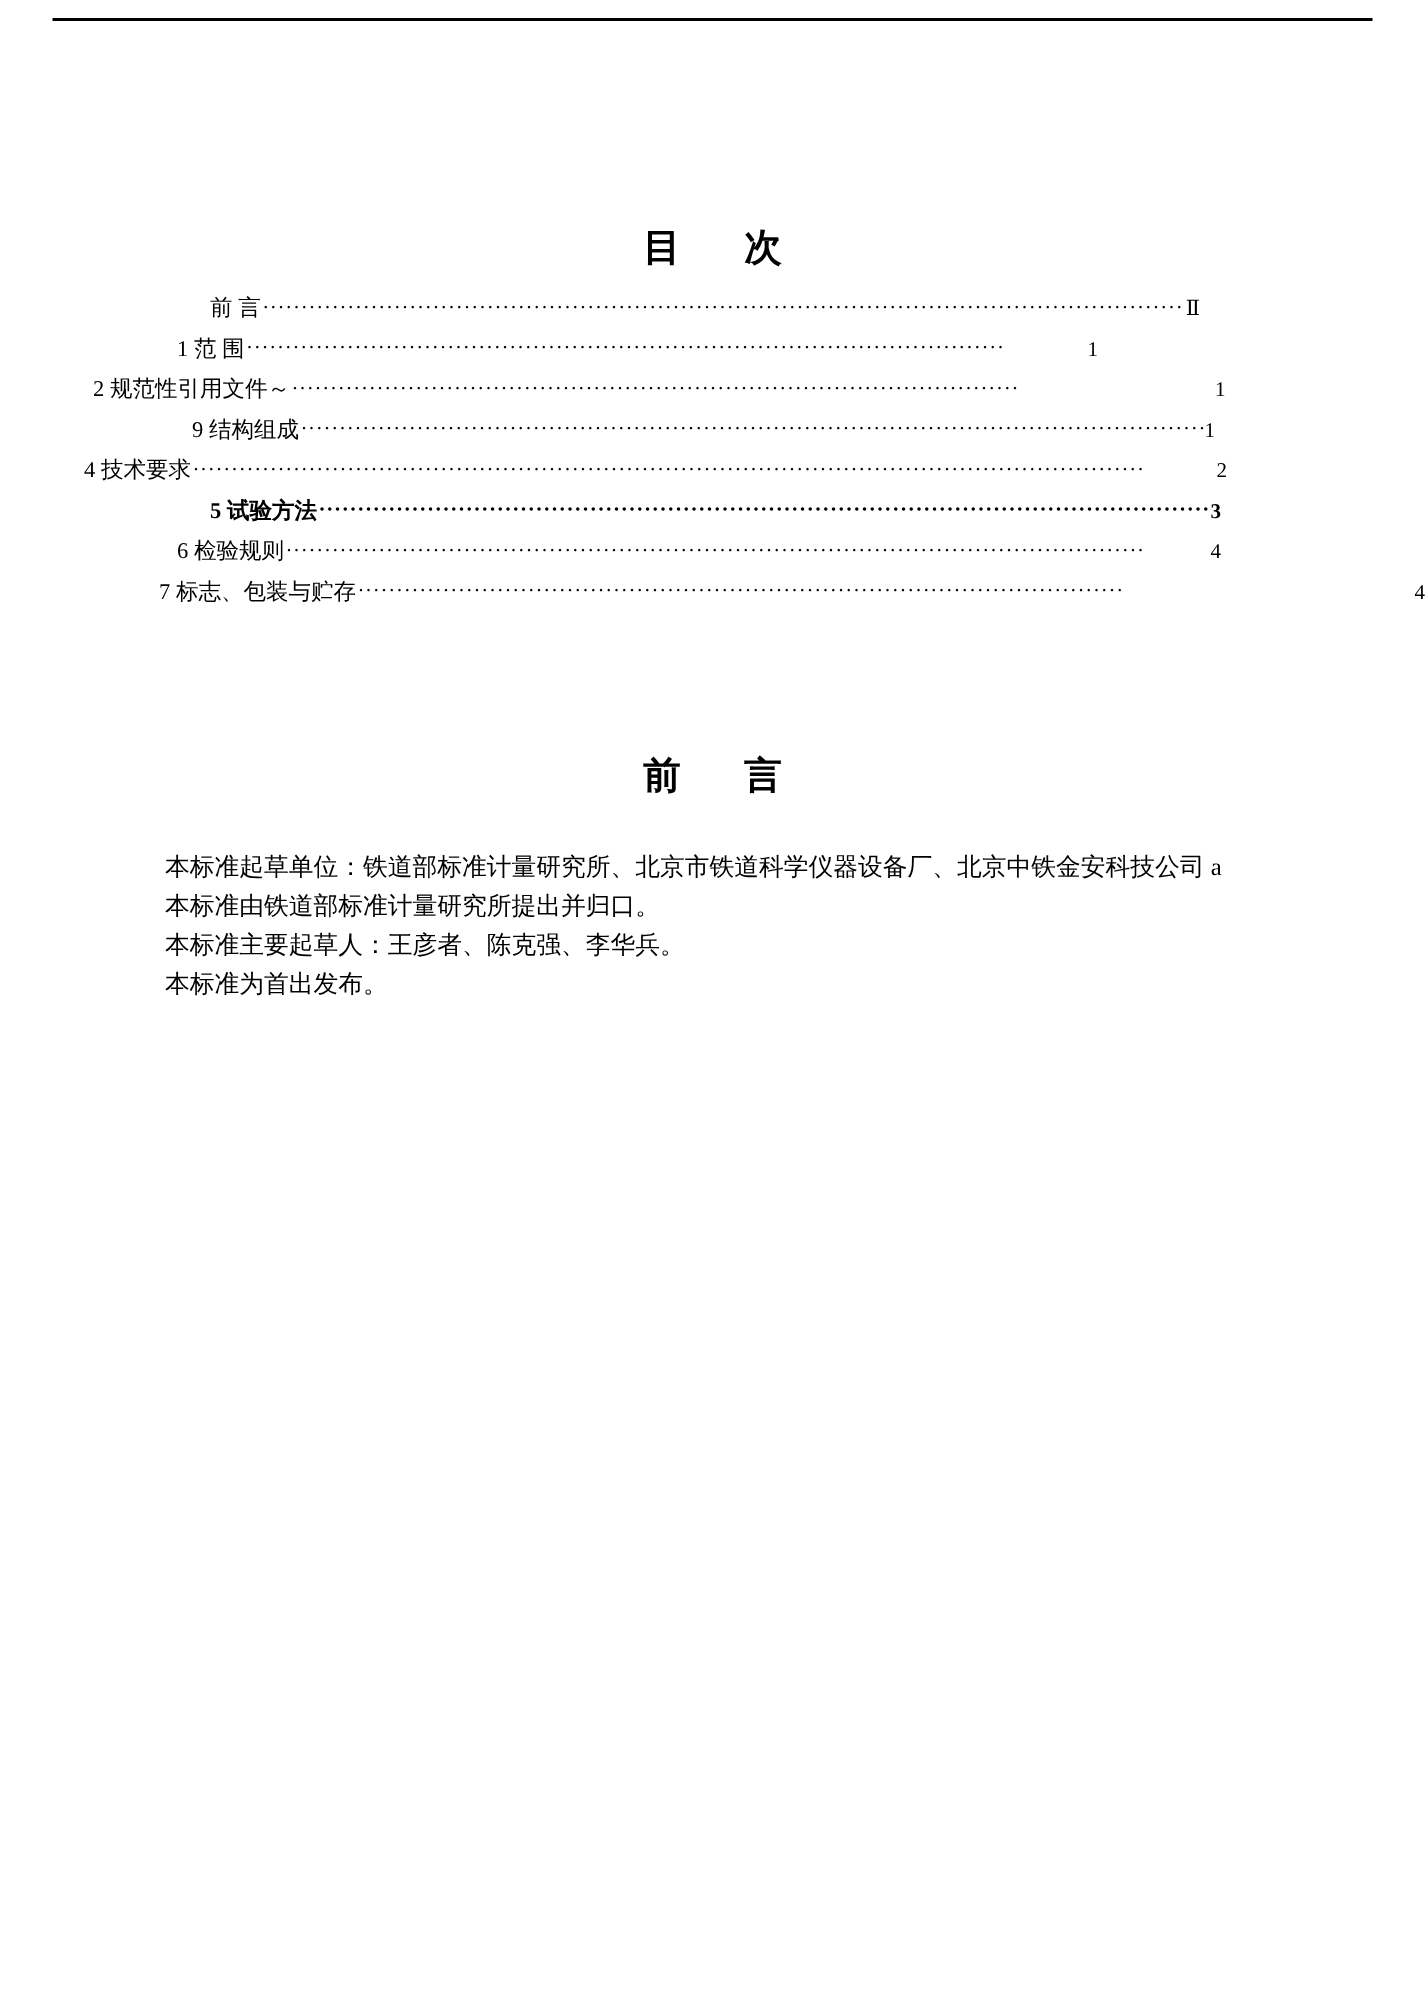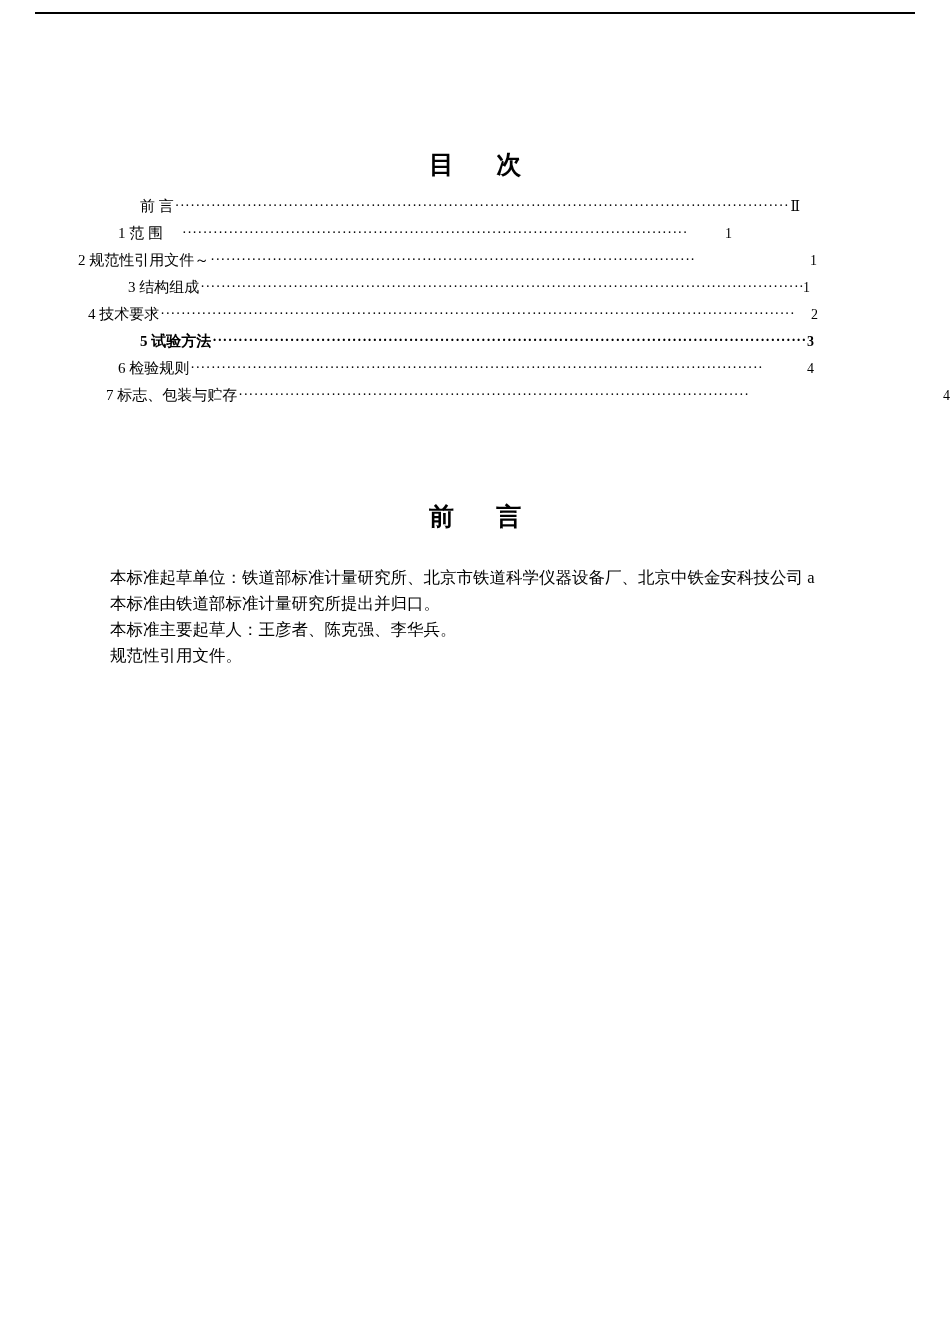--- a/index.html
+++ b/index.html
@@ -106,39 +106,39 @@
   <div class="toc-title">目    次</div>
 
   <div class="toc-list">
 
     <div class="toc-row" style="padding-left:140px;padding-right:150px;">
       <span class="toc-label">前  言</span>
       <span class="toc-dots">······························································································································</span>
       <span class="toc-page">Ⅱ</span>
     </div>
 
-    <div class="toc-row" style="padding-left:118px;padding-right:218px;gap:18px;">
+    <div class="toc-row" style="padding-left:118px;padding-right:218px;">
       <span class="toc-label">1  范    围</span>
       <span class="toc-dots">··································································································</span>
       <span class="toc-page">1</span>
     </div>
 
-    <div class="toc-row" style="padding-left:78px;padding-right:133px;justify-content:center;">
+    <div class="toc-row" style="padding-left:62px;padding-right:133px;justify-content:center;">
       <span class="toc-label">2  规范性引用文件～</span>
       <span class="toc-dots">······························································································</span>
       <span class="toc-page">1</span>
     </div>
 
     <div class="toc-row" style="padding-left:128px;padding-right:140px;">
-      <span class="toc-label">3  结构组成</span>
+      <span class="toc-label">9  结构组成</span>
       <span class="toc-dots">························································································································</span>
       <span class="toc-page">1</span>
     </div>
 
-    <div class="toc-row" style="padding-left:88px;padding-right:132px;">
+    <div class="toc-row" style="padding-left:56px;padding-right:132px;">
       <span class="toc-label">4  技术要求</span>
       <span class="toc-dots">···························································································································</span>
       <span class="toc-page">2</span>
     </div>
 
     <div class="toc-row" style="padding-left:140px;padding-right:136px;font-weight:bold;">
       <span class="toc-label">5  试验方法</span>
       <span class="toc-dots">·····················································································································</span>
       <span class="toc-page">3</span>
     </div>
@@ -156,16 +156,16 @@
     </div>
 
   </div>
 
   <div class="fw-title">前    言</div>
 
   <div class="fw-body">
     <p>本标准起草单位：铁道部标准计量研究所、北京市铁道科学仪器设备厂、北京中铁金安科技公司 a</p>
     <p>本标准由铁道部标准计量研究所提出并归口。</p>
     <p>本标准主要起草人：王彦者、陈克强、李华兵。</p>
-    <p>规范性引用文件。</p>
+    <p>本标准为首出发布。</p>
   </div>
 
 </div>
 
 </body></html>

